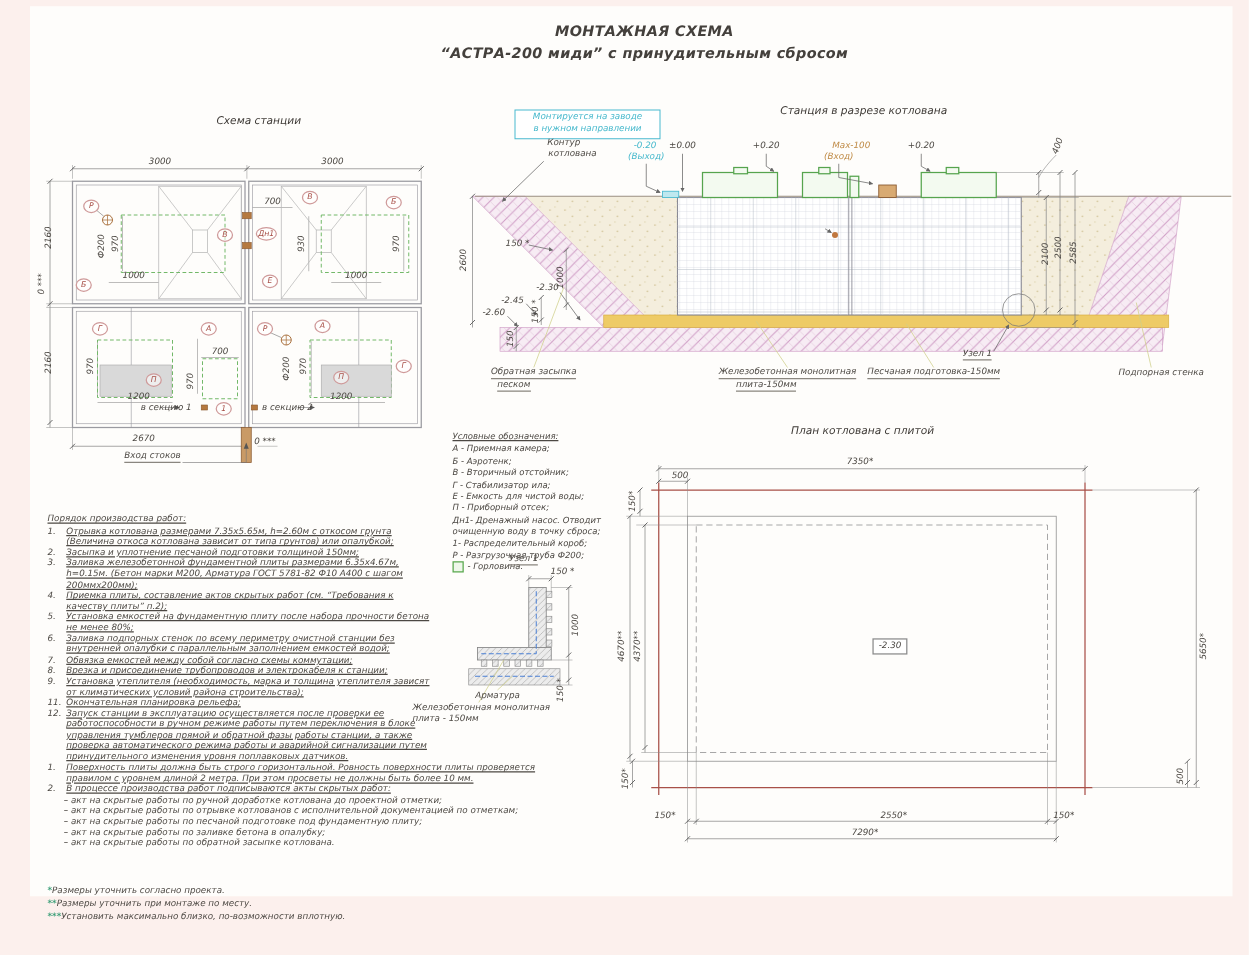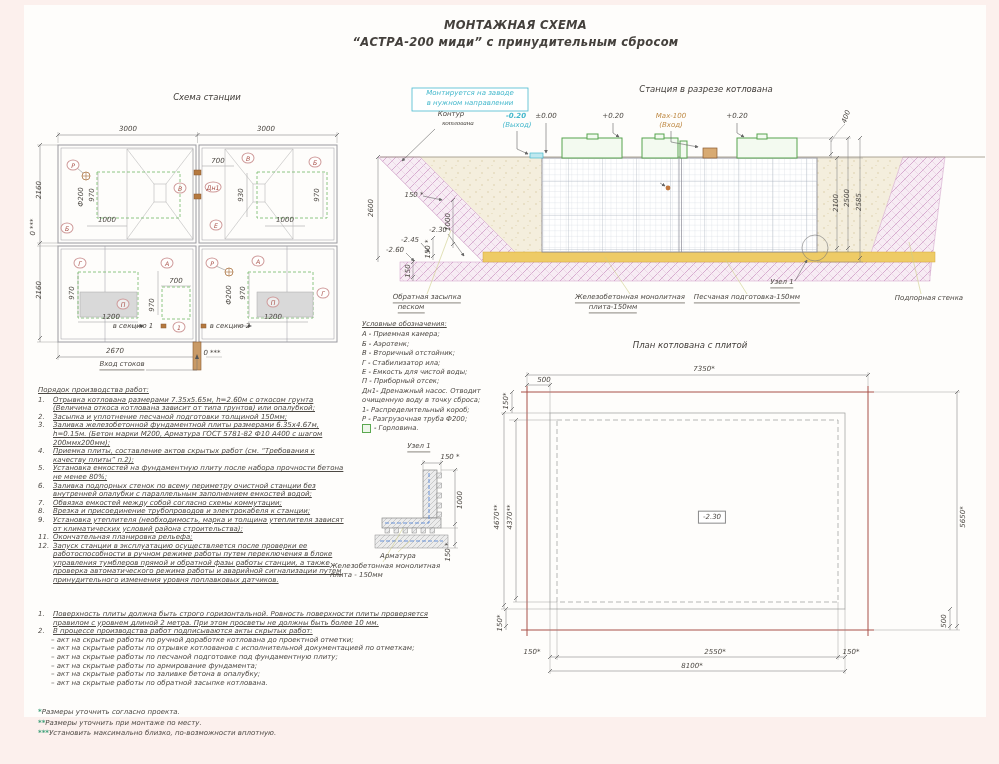--- a/index.html
+++ b/index.html
@@ -12,21 +12,21 @@
   .drawing svg{position:absolute;left:0;top:0;}
   .ann{position:absolute;font:italic 7px/1.1 "DejaVu Sans",sans-serif;color:#4c4843;
     white-space:nowrap;transform:translate(-50%,-50%);}
   .ann.title{font-size:8.5px;color:#3f3b37;}
   .ann.ul{border-bottom:1px solid #8a867f;padding-bottom:.5px;}
   .ann.box{border:1px solid #8a8a8a;padding:1.5px 4px;background:#fff;}
   .ann.circ{border:1px solid #cf9a9a;color:#a85048;border-radius:50%;min-width:9px;height:9px;
     line-height:9px;text-align:center;font-size:6.2px;padding:0 1px;background:rgba(255,255,255,.55);}
   .ann.left{transform:translate(0,-50%);}
   .tblock{position:absolute;font:italic 7px/8.6px "DejaVu Sans",sans-serif;color:#4c4843;}
-  .tblock .hd{text-decoration:underline;margin-bottom:1px;}
+  .tblock .hd{text-decoration:underline;margin-bottom:1px;margin-top:25px;}
   .li{display:flex;}
   .num{flex:0 0 15px;}
   .itx{flex:1;text-decoration:underline;}
   .sub{padding-left:13px;}
   #legend{font:italic 6.8px/9.4px "DejaVu Sans",sans-serif;}
   #footnotes{font:italic 7px/10.5px "DejaVu Sans",sans-serif;}
   .fn-m{color:#3fa07a;font-weight:bold;}
   .gsq{display:inline-block;width:7px;height:7px;border:1px solid #5aa84f;background:#eef7ea;
     margin-right:3px;vertical-align:-1px;}
 </style>
@@ -224,30 +224,30 @@
         <path d="M452 78 H498 M452 172 H498 M432 58 H486 M452 182 H498" stroke-width="0.4"></path>
         <path d="M11 79 l4 -4 M11 180 l4 -4 M470 80 l4 -4 M470 170 l4 -4 M481 60 l4 -4 M481 170 l4 -4 M493 60 l4 -4 M493 180 l4 -4 M464 60 l4 -4 M464 76 l4 -4 M86 122 l4 -4 M86 166 l4 -4 M66 160 l4 -4 M66 178 l4 -4 M46 184 l4 -4 M46 199 l4 -4" stroke="#555" stroke-width="0.7"></path>
       </g>
       <g stroke="#cfcf8a" stroke-width="0.6" fill="none">
         <path d="M62 214 L86 150"></path>
           <path d="M265 214 L240 177"></path>
           <path d="M382 214 L360 179"></path>
           <path d="M556 214 L544 162"></path>
       </g>
     </svg>
-  <span class="ann title" style="left: 341px; top: 10px;">Станция в разрезе котлована</span>
+  <span class="ann title" style="left: 326px; top: 10px;">Станция в разрезе котлована</span>
       <span class="ann" style="left: 105px; top: 14px; color: rgb(69, 184, 204);">Монтируется на заводе</span>
       <span class="ann" style="left: 105px; top: 24px; color: rgb(69, 184, 204); text-align: center;">в нужном направлении</span>
       <span class="ann" style="left: 86px; top: 35px;">Контур</span>
-      <span class="ann" style="left: 93px; top: 44px; font-family: Liberation Serif, serif;">котлована</span>
-      <span class="ann" style="left: 151px; top: 37px; color: rgb(69, 184, 204); font-weight: bold;">-0.20</span>
+      <span class="ann" style="left: 93px; top: 44px;">котлована</span>
+      <span class="ann" style="left: 151px; top: 37px; color: rgb(69, 184, 204);">-0.20</span>
       <span class="ann" style="left: 152px; top: 46px; color: rgb(69, 184, 204);">(Выход)</span>
       <span class="ann" style="left: 181px; top: 37px;">±0.00</span>
       <span class="ann" style="left: 248px; top: 37px;">+0.20</span>
-      <span class="ann" style="left: 306px; top: 37px; color: rgb(191, 138, 69);">Мах-100</span>
+      <span class="ann" style="left: 316px; top: 37px; color: rgb(191, 138, 69);">Мах-100</span>
       <span class="ann" style="left: 306px; top: 46px; color: rgb(191, 138, 69);">(Вход)</span>
       <span class="ann" style="left: 372px; top: 37px;">+0.20</span>
       <span class="ann" style="left: 482px; top: 37px; transform: translate(-50%, -50%) rotate(-70deg);">400</span>
       <span class="ann" style="left: 7px; top: 128px; transform: translate(-50%, -50%) rotate(-90deg);">2600</span>
       <span class="ann" style="left: 472px; top: 123px; transform: translate(-50%, -50%) rotate(-90deg);">2100</span>
       <span class="ann" style="left: 483px; top: 118px; transform: translate(-50%, -50%) rotate(-90deg);">2500</span>
       <span class="ann" style="left: 495px; top: 122px; transform: translate(-50%, -50%) rotate(-90deg);">2585</span>
       <span class="ann" style="left: 49px; top: 116px;">150 *</span>
       <span class="ann" style="left: 84px; top: 142px; transform: translate(-50%, -50%) rotate(-90deg);">1000</span>
       <span class="ann" style="left: 64px; top: 169px; transform: translate(-50%, -50%) rotate(-90deg);">150 *</span>
@@ -300,33 +300,33 @@
         <line x1="477" y1="57" x2="477" y2="295"></line>
         <line x1="470" y1="274" x2="470" y2="295"></line>
         <line x1="26" y1="274" x2="26" y2="295"></line>
         <line x1="70" y1="322" x2="365" y2="322"></line>
         <line x1="70" y1="336" x2="365" y2="336"></line>
         <path d="M47 51 V37 M388 51 V37 M70 78 V47 M70 78 H21 M70 274 H21 M77 85 H29 M77 267 H33 M394 57 H480 M394 295 H480 M70 274 V339 M365 274 V339 M77 267 V325 M358 267 V325" stroke-width="0.4"></path>
         <path d="M45 42 l4 -4 M386 42 l4 -4 M45 52 l4 -4 M68 52 l4 -4 M30 59 l4 -4 M30 76 l4 -4 M22 80 l4 -4 M22 272 l4 -4 M34 87 l4 -4 M34 265 l4 -4 M475 59 l4 -4 M475 293 l4 -4 M468 276 l4 -4 M468 293 l4 -4 M24 276 l4 -4 M24 293 l4 -4 M68 324 l4 -4 M75 324 l4 -4 M356 324 l4 -4 M363 324 l4 -4 M68 338 l4 -4 M363 338 l4 -4" stroke="#555" stroke-width="0.7"></path>
       </g>
     </svg>
   <span class="ann title" style="left: 210px; top: 11px;">План котлована с плитой</span>
-      <span class="ann" style="left: 224px; top: 35px;">7350*</span>
+      <span class="ann" style="left: 208px; top: 35px;">7350*</span>
       <span class="ann" style="left: 64px; top: 46px;">500</span>
       <span class="ann" style="left: 27px; top: 66px; transform: translate(-50%, -50%) rotate(-90deg);">150*</span>
       <span class="ann" style="left: 18px; top: 182px; transform: translate(-50%, -50%) rotate(-90deg);">4670**</span>
       <span class="ann" style="left: 31px; top: 182px; transform: translate(-50%, -50%) rotate(-90deg);">4370**</span>
       <span class="ann" style="left: 484px; top: 182px; transform: translate(-50%, -50%) rotate(-90deg);">5650*</span>
       <span class="ann box" style="left: 232px; top: 182px;">-2.30</span>
       <span class="ann" style="left: 21px; top: 288px; transform: translate(-50%, -50%) rotate(-90deg);">150*</span>
       <span class="ann" style="left: 465px; top: 286px; transform: translate(-50%, -50%) rotate(-90deg);">500</span>
       <span class="ann" style="left: 52px; top: 318px;">150*</span>
       <span class="ann" style="left: 235px; top: 318px;">2550*</span>
       <span class="ann" style="left: 371px; top: 318px;">150*</span>
-      <span class="ann" style="left: 212px; top: 332px;">8100*</span>
+      <span class="ann" style="left: 212px; top: 332px;">7290*</span>
     </div>
 
   <div class="drawing" id="node-detail" style="left:325px;top:440px;width:160px;height:145px;">
     <svg width="160" height="145" viewBox="0 0 160 145">
       <defs>
         <pattern id="conc" width="5" height="5" patternUnits="userSpaceOnUse">
           <rect width="5" height="5" fill="#ececec"></rect>
           <path d="M0 5 L5 0" stroke="#a8a8a8" stroke-width="0.5"></path>
         </pattern>
       </defs>
@@ -429,21 +429,20 @@
         </div>
         <div class="li">
           <span class="num">2.</span>
           <span class="itx">В процессе производства работ подписываются акты скрытых работ:</span>
         </div>
       </div>
     <div class="sub">
         <div class="li">– акт на скрытые работы по ручной доработке котлована до проектной отметки;</div>
         <div class="li">– акт на скрытые работы по отрывке котлованов с исполнительной документацией по отметкам;</div>
         <div class="li">– акт на скрытые работы по песчаной подготовке под фундаментную плиту;</div>
-        <div class="li">– акт на скрытые работы по армирование фундамента;</div>
         <div class="li">– акт на скрытые работы по заливке бетона в опалубку;</div>
         <div class="li">– акт на скрытые работы по обратной засыпке котлована.</div>
       </div>
   </div>
 
   <div class="tblock" id="footnotes" style="left:38px;top:707px;width:420px;">
     <div>
         <div class="li">
           <span class="fn-m">* </span>
           <span>Размеры уточнить согласно проекта.</span>

